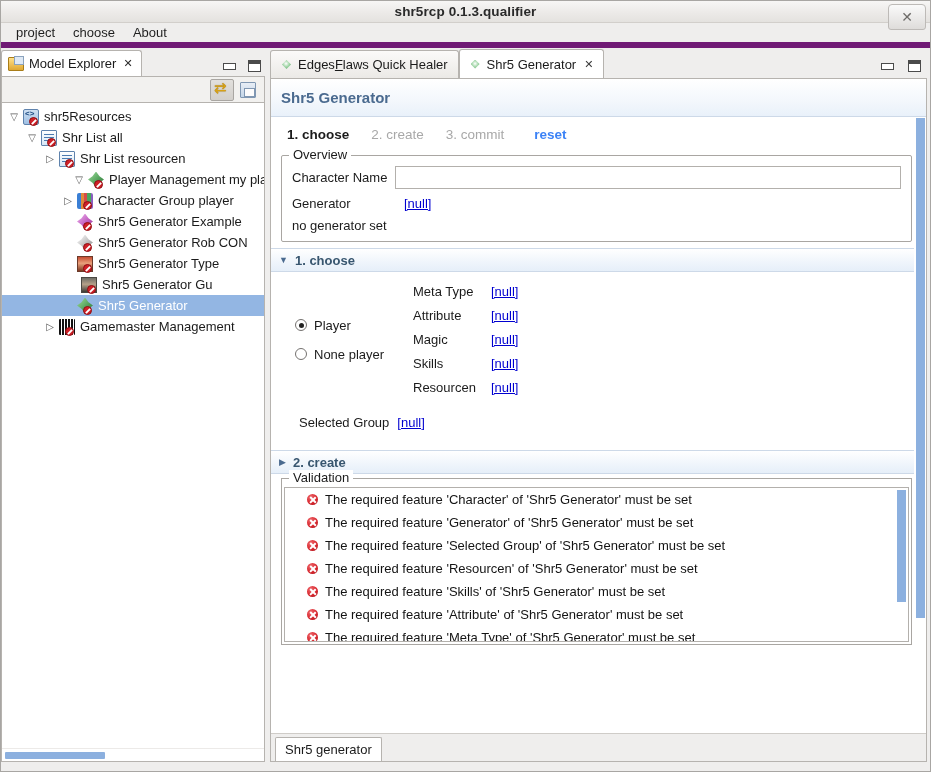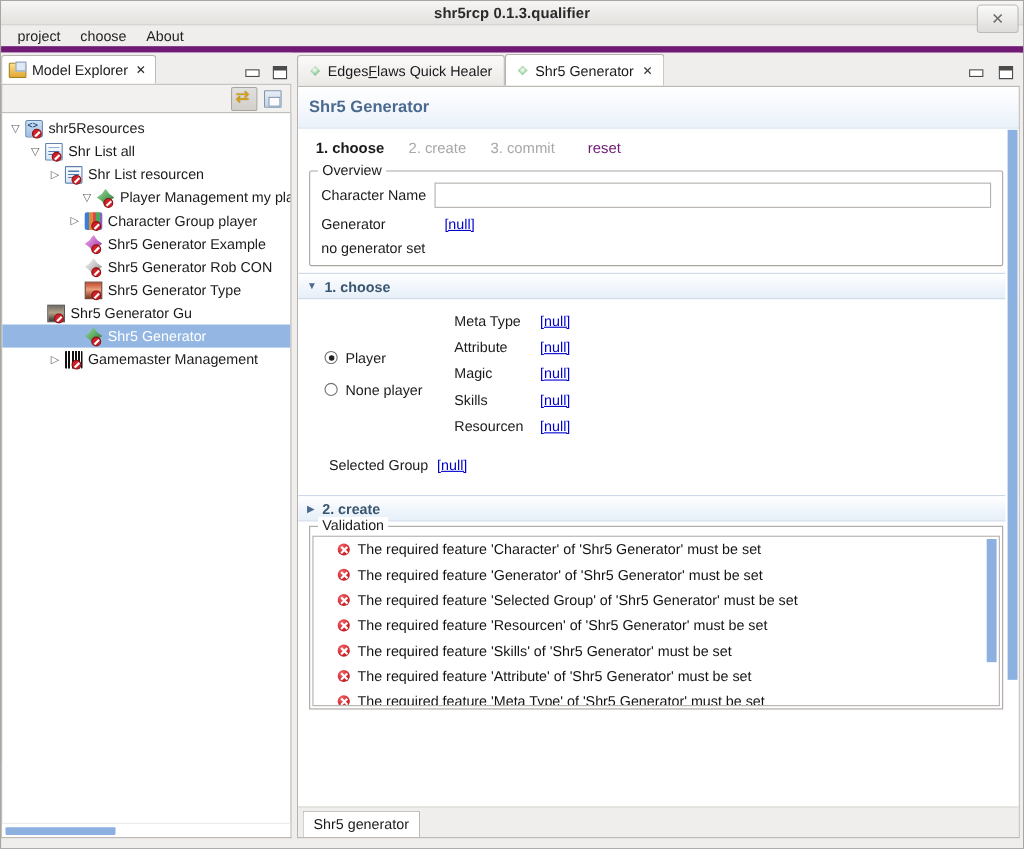--- a/index.html
+++ b/index.html
@@ -273,21 +273,21 @@
   
   .steps {
     display: flex; align-items: center; gap: 0;
     height: 34px;
     padding-left: 6px;
     font-size: 13.5px;
   }
   .step { margin-right: 22px; cursor: pointer; }
   .step.cur { color: #1b1b1b; font-weight: bold; }
   .step.dim { color: #a8a8a8; }
-  .step.reset { color: #701a75; font-weight: normal; margin-left: 8px; }
+  .step.reset { color: #3b82f6; font-weight: bold; margin-left: 8px; }
 
   
   .groupbox {
     position: relative;
     border: 1px solid #a9a6a2;
     border-radius: 2px;
     margin: 4px 0 6px 0;
     padding: 10px 10px 8px 10px;
   }
   .group-legend {
@@ -631,21 +631,21 @@
               <span class="tree-label">Shr5 Generator Rob CON</span>
             </div>
             <div class="tree-row" style="padding-left: 58px;">
               <span class="twisty "></span>
               <span class="tnode-icon">
                 <span class="ic ic-photo-a"></span>
                 <span class="err-ov"></span>
               </span>
               <span class="tree-label">Shr5 Generator Type</span>
             </div>
-            <div class="tree-row" style="padding-left: 24px;">
+            <div class="tree-row" style="padding-left: 62px;">
               <span class="twisty "></span>
               <span class="tnode-icon">
                 <span class="ic ic-photo-b"></span>
                 <span class="err-ov"></span>
               </span>
               <span class="tree-label">Shr5 Generator Gu</span>
             </div>
             <div class="tree-row selected" style="padding-left: 58px;">
               <span class="twisty "></span>
               <span class="tnode-icon">

